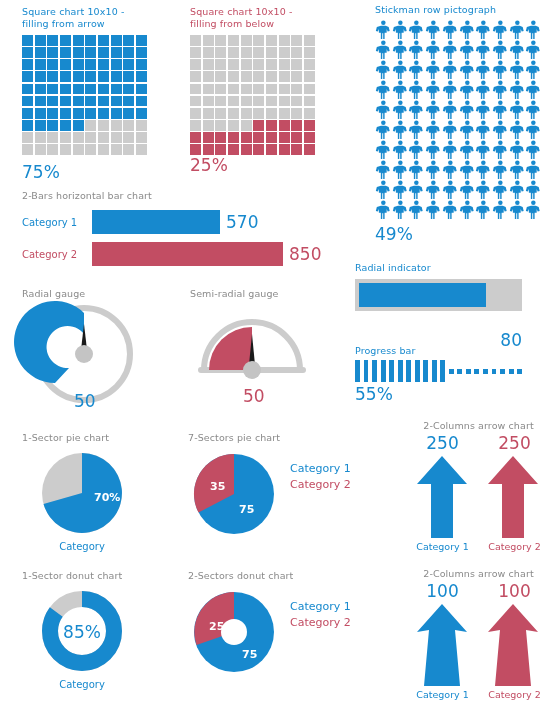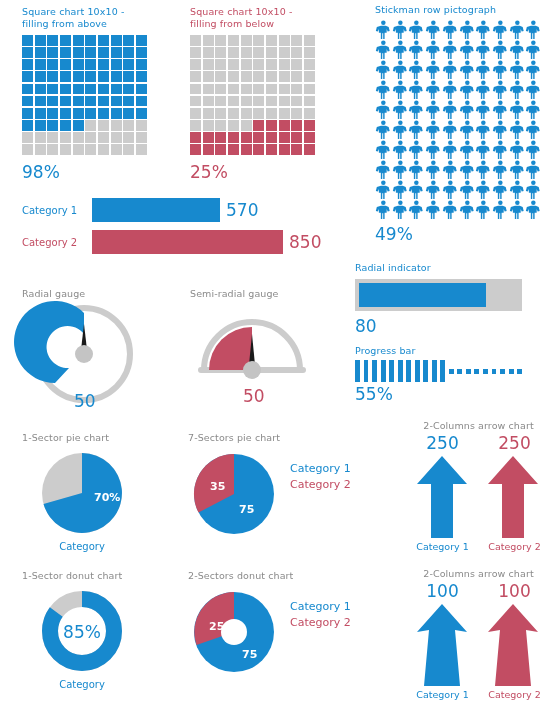--- a/index.html
+++ b/index.html
@@ -45,21 +45,21 @@
   .pseg.full{height:22px;}
   .pseg.empty{height:5px;}
 
   svg{display:block;overflow:visible;}
   .val-white{fill:#ffffff;font-size:11px;font-weight:bold;font-family:"DejaVu Sans","Liberation Sans",sans-serif;}
 </style>
 </head>
 <body>
 
 <div class="panel" style="left:22px;top:6px;">
-  <div class="ttl ttl-blue" style="width:130px;">Square chart 10x10 - filling from above</div>
+  <div class="ttl ttl-blue" style="width:130px;">Square chart 10x10 - filling from arrow</div>
   <div class="sqgrid" id="grid-above" style="margin-top:5px;">
       <div class="cell on-blue"></div>
       <div class="cell on-blue"></div>
       <div class="cell on-blue"></div>
       <div class="cell on-blue"></div>
       <div class="cell on-blue"></div>
       <div class="cell on-blue"></div>
       <div class="cell on-blue"></div>
       <div class="cell on-blue"></div>
       <div class="cell on-blue"></div>
@@ -148,21 +148,21 @@
       <div class="cell"></div>
       <div class="cell"></div>
       <div class="cell"></div>
       <div class="cell"></div>
       <div class="cell"></div>
       <div class="cell"></div>
       <div class="cell"></div>
       <div class="cell"></div>
       <div class="cell"></div>
     </div>
-  <div class="big-blue" style="margin-top:7px;">98%</div>
+  <div class="big-blue" style="margin-top:7px;">75%</div>
 </div>
 
 <div class="panel" style="left:190px;top:6px;">
   <div class="ttl ttl-red" style="width:130px;">Square chart 10x10 - filling from below</div>
   <div class="sqgrid" id="grid-below" style="margin-top:5px;">
       <div class="cell"></div>
       <div class="cell"></div>
       <div class="cell"></div>
       <div class="cell"></div>
       <div class="cell"></div>
@@ -255,21 +255,21 @@
       <div class="cell on-red"></div>
       <div class="cell on-red"></div>
       <div class="cell on-red"></div>
       <div class="cell on-red"></div>
       <div class="cell on-red"></div>
       <div class="cell on-red"></div>
       <div class="cell on-red"></div>
       <div class="cell on-red"></div>
       <div class="cell on-red"></div>
     </div>
-  <div class="big-red" style="margin-top:7px;">25%</div>
+  <div class="big-red" style="">25%</div>
 </div>
 
 <div class="panel" style="left:355px;top:4px;margin-left:20px;">
   <div class="ttl ttl-blue">Stickman row pictograph</div>
   <div class="stickgrid" id="stick-grid" style="margin-top:4px;">
       <div style="width: 100%; height: 100%;">
         <svg class="stick" viewBox="0 0 10 12">
           <circle cx="5" cy="1.7" r="1.35" fill="#1789ce"></circle>
           <path d="M3.55 3.5 L6.45 3.5 L8.2 4.2 L8.8 6.6 L7.6 6.9 L7.0 5.4 L7.0 7.6 L5.75 7.6 L5.75 11.4 L4.9 11.4 L4.9 7.9 L4.35 7.9 L4.35 11.4 L3.5 11.4 L3.5 7.6 L2.3 7.6 L2.3 5.4 L1.7 6.9 L0.5 6.6 L1.1 4.2 Z" fill="#1789ce"></path>
         </svg>
@@ -866,20 +866,21 @@
         <svg class="stick" viewBox="0 0 10 12">
           <circle cx="5" cy="1.7" r="1.35" fill="#1789ce"></circle>
           <path d="M3.55 3.5 L6.45 3.5 L8.2 4.2 L8.8 6.6 L7.6 6.9 L7.0 5.4 L7.0 7.6 L5.75 7.6 L5.75 11.4 L4.9 11.4 L4.9 7.9 L4.35 7.9 L4.35 11.4 L3.5 11.4 L3.5 7.6 L2.3 7.6 L2.3 5.4 L1.7 6.9 L0.5 6.6 L1.1 4.2 Z" fill="#1789ce"></path>
         </svg>
       </div>
     </div>
   <div class="big-blue" style="margin-top:4px;">49%</div>
 </div>
 
 <div class="panel" style="left:22px;top:190px;">
+  <div class="ttl ttl-gray">2-Bars horizontal bar chart</div>
   <div style="display:flex;align-items:center;margin-top:8px;">
     <div class="lbl-blue" style="width:70px;">Category 1</div>
     <div class="hbar blue" style="width:128px;"></div>
     <div class="big-blue" style="margin-left:6px;">570</div>
   </div>
   <div style="display:flex;align-items:center;margin-top:8px;">
     <div class="lbl-red" style="width:70px;">Category 2</div>
     <div class="hbar red" style="width:191px;"></div>
     <div class="big-red" style="margin-left:6px;">850</div>
   </div>
@@ -906,21 +907,21 @@
     <circle cx="62" cy="66" r="9" fill="#c4c4c4"></circle>
   </svg>
   <div class="big-red" style="margin-left:53px;margin-top:2px;">50</div>
 </div>
 
 <div class="panel" style="left:355px;top:262px;">
   <div class="ttl ttl-blue">Radial indicator</div>
   <div class="bullet-track" style="margin-top:5px;">
     <div class="bullet-fill" style="width:80%;"></div>
   </div>
-  <div class="big-blue" style="margin-top:5px;">80</div>
+  <div class="big-blue" style="margin-top:19px;text-align:right;">80</div>
 </div>
 
 <div class="panel" style="left:355px;top:345px;">
   <div class="ttl ttl-blue">Progress bar</div>
   <div class="prog" id="prog-segs" style="margin-top:3px;">
       <div class="pseg full"></div>
       <div class="pseg full"></div>
       <div class="pseg full"></div>
       <div class="pseg full"></div>
       <div class="pseg full"></div>

